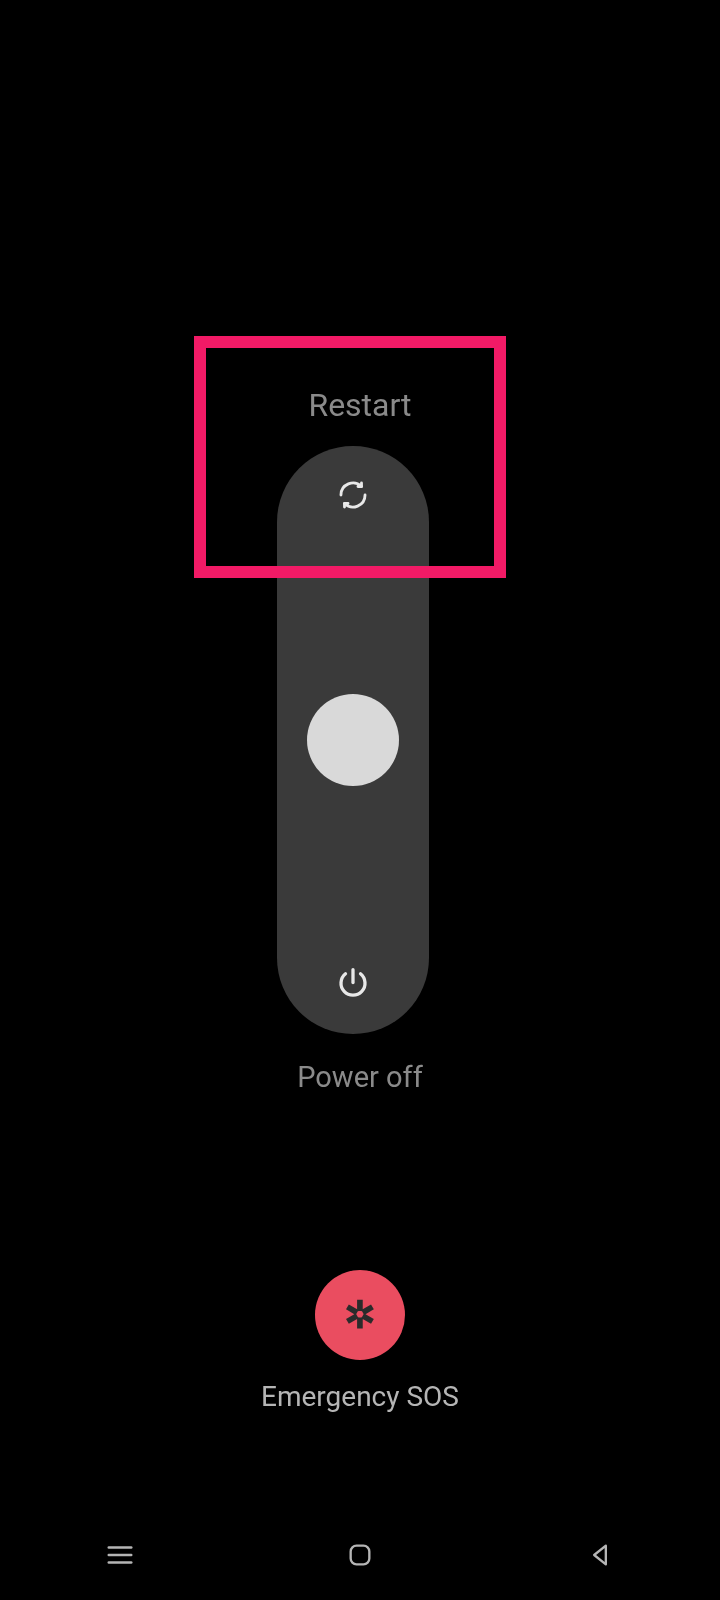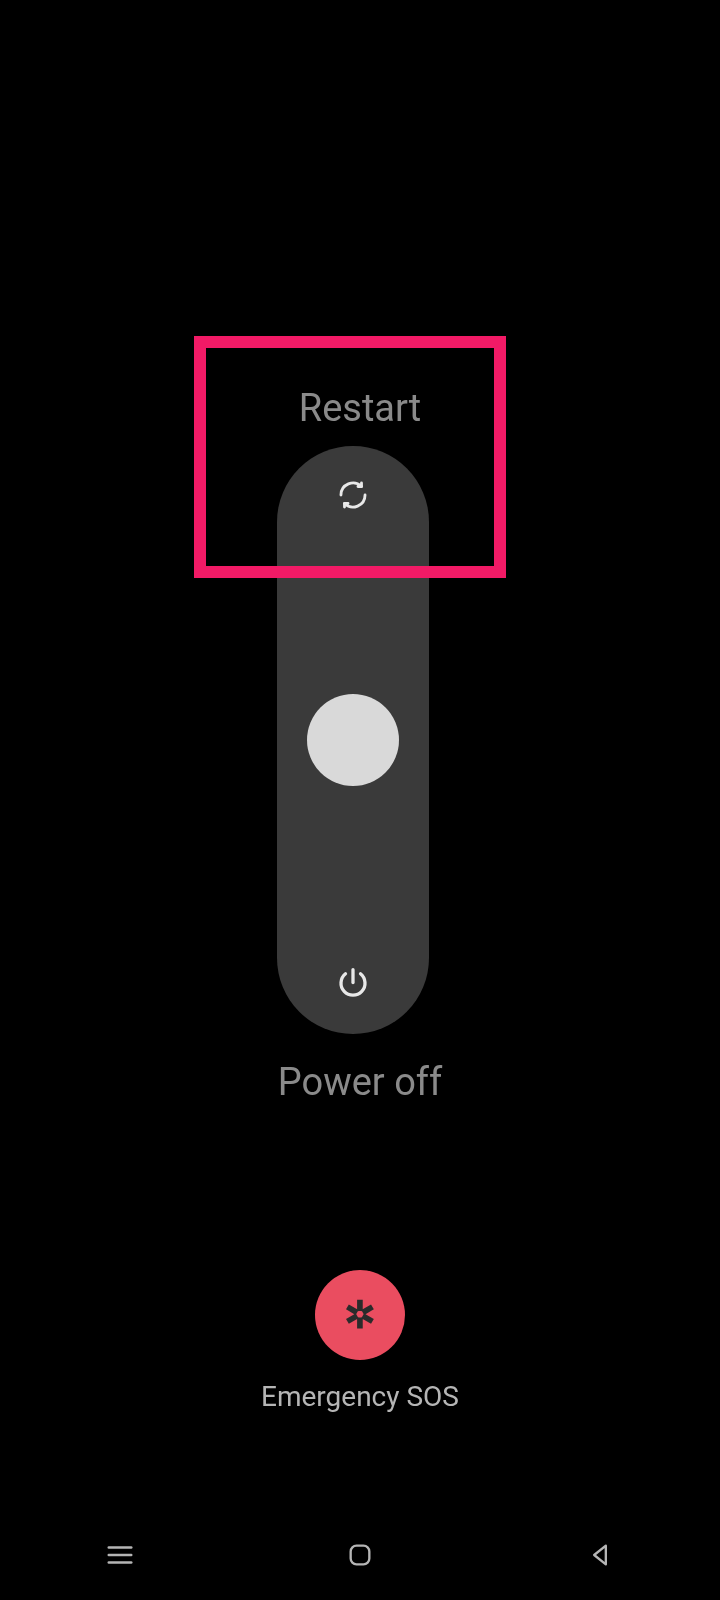--- a/index.html
+++ b/index.html
@@ -12,21 +12,21 @@
       overflow: hidden;
     }
 
     .restart-label {
       position: absolute;
       top: 386px;
       left: 0;
       width: 100%;
       text-align: center;
       color: #8a8a8a;
-      font-size: 38px;
+      font-size: 32px;
       font-weight: 400;
     }
 
     .power-slider-track {
       position: absolute;
       top: 446px;
       left: 277px;
       width: 152px;
       height: 588px;
       background: #3a3a3a;
@@ -62,21 +62,21 @@
       border-radius: 50%;
     }
 
     .poweroff-label {
       position: absolute;
       top: 1060px;
       left: 0;
       width: 100%;
       text-align: center;
       color: #8a8a8a;
-      font-size: 38px;
+      font-size: 29px;
       font-weight: 400;
     }
 
     .emergency-btn {
       position: absolute;
       top: 1270px;
       left: 50%;
       transform: translateX(-50%);
       width: 90px;
       height: 90px;

